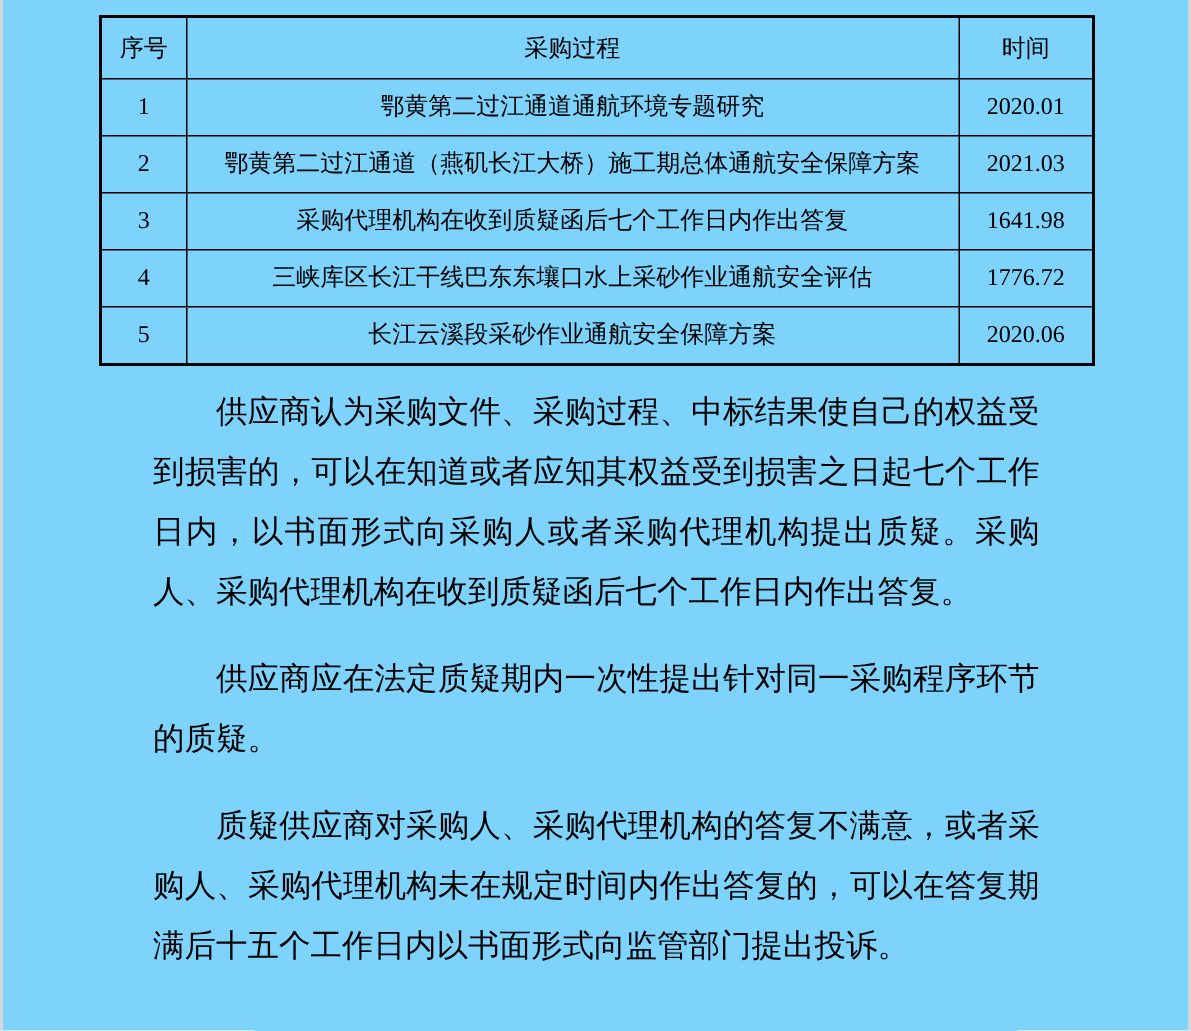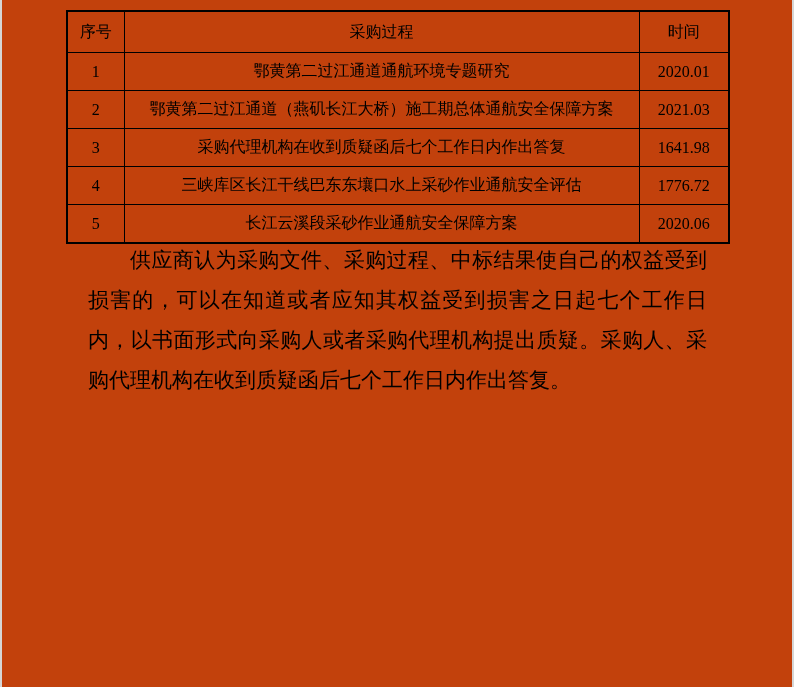--- a/index.html
+++ b/index.html
@@ -4,21 +4,21 @@
 <style>
   html, body {
     margin: 0;
     padding: 0;
     background: #ffffff;
   }
   .page {
     position: relative;
     width: 794px;
     height: 687px;
-    background: #c2410c;
+    background: #7dd3fc;
     overflow: hidden;
     font-family: "Liberation Serif", "DejaVu Serif", serif;
     color: #000000;
   }
   .edge-strip {
     position: absolute;
     top: 0;
     width: 2px;
     height: 687px;
     background: #d6d6d6;
@@ -52,21 +52,21 @@
     position: absolute;
     left: 84px;
     top: 236px;
     width: 627px;
     font-size: 21px;
     line-height: 40px;
     text-align: justify;
     text-align-last: left;
   }
   .body-text p {
-    margin: 4px;
+    margin: 18px;
     text-indent: 42px;
   }
   .body-text p.gap-before {
     margin-top: 12px;
   }
 </style>
 </head>
 <body>
 
 <div class="page">
@@ -109,15 +109,17 @@
       <tr class="data-row">
         <td>5</td>
         <td>长江云溪段采砂作业通航安全保障方案</td>
         <td>2020.06</td>
       </tr>
     </tbody>
   </table>
 
   <div class="body-text">
     <p>供应商认为采购文件、采购过程、中标结果使自己的权益受到损害的，可以在知道或者应知其权益受到损害之日起七个工作日内，以书面形式向采购人或者采购代理机构提出质疑。采购人、采购代理机构在收到质疑函后七个工作日内作出答复。</p>
+    <p>供应商应在法定质疑期内一次性提出针对同一采购程序环节的质疑。</p>
+    <p class="gap-before">质疑供应商对采购人、采购代理机构的答复不满意，或者采购人、采购代理机构未在规定时间内作出答复的，可以在答复期满后十五个工作日内以书面形式向监管部门提出投诉。</p>
   </div>
 
 </div>
 
 </body></html>

